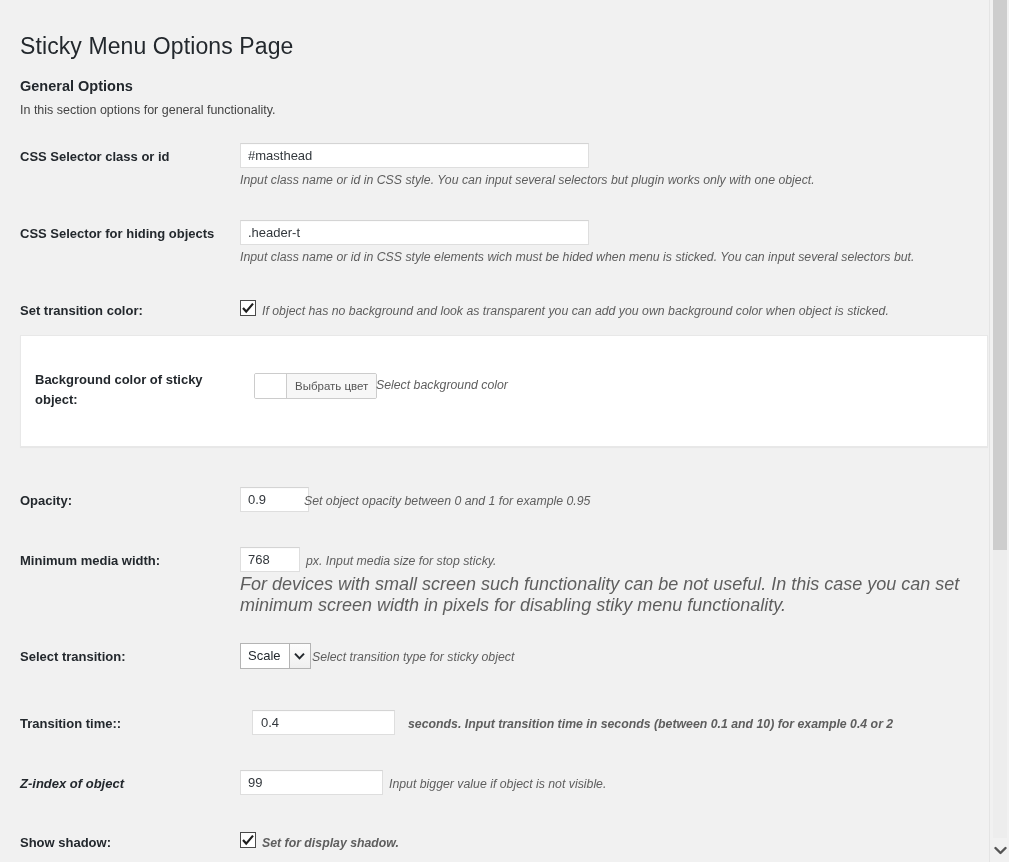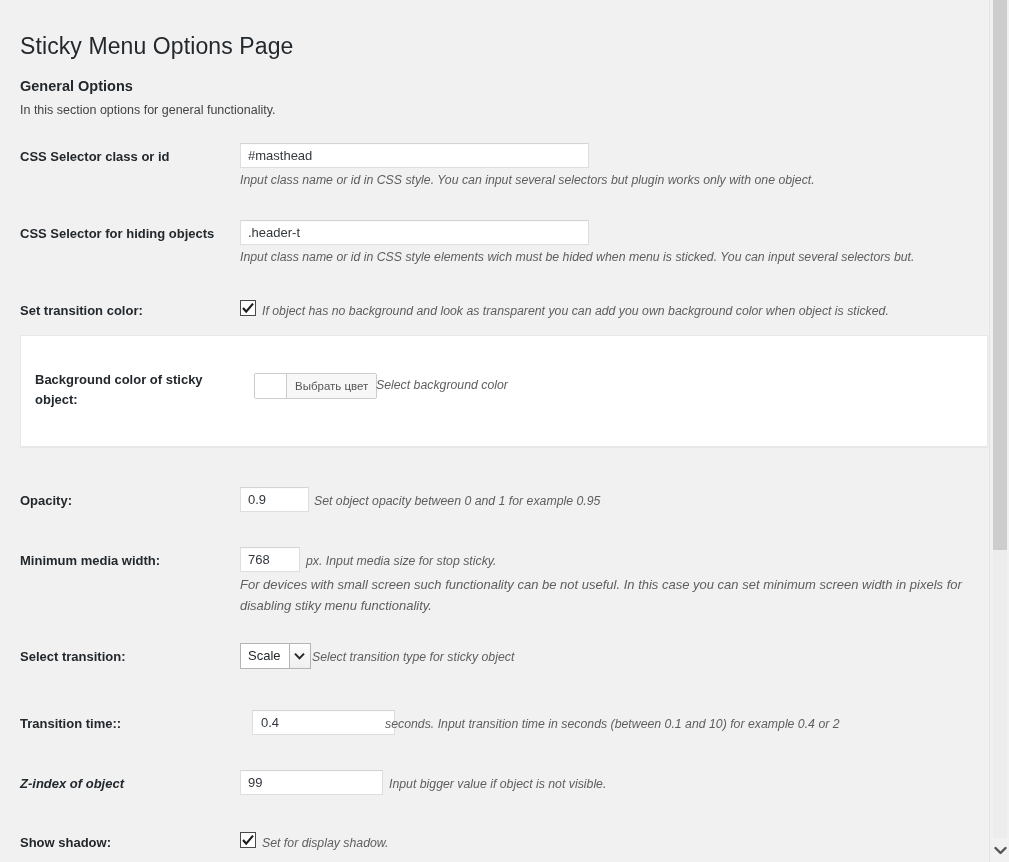--- a/index.html
+++ b/index.html
@@ -92,21 +92,21 @@
     position: absolute;
     font-size: 12.3px;
     font-style: italic;
     color: #5e5e5e;
     line-height: 21px;
     white-space: nowrap;
   }
 
   .desc-wrap {
     position: absolute;
-    font-size: 13px;
+    font-size: 18px;
     font-style: italic;
     color: #5e5e5e;
     line-height: 21px;
   }
 
   
   .cbox {
     position: absolute;
     width: 16px;
     height: 16px;
@@ -255,53 +255,53 @@
       <div class="panel-label" style="left:14px; top:34px;">Background color of sticky object:</div>
       <div class="colorpicker" style="left:233px; top:37px;">
         <div class="swatch"></div>
         <div class="cp-btn">Выбрать цвет</div>
       </div>
       <div class="desc" style="left:355px; top:39px;">Select background color</div>
     </div>
 
     <div class="row-label" style="top:492px;">Opacity:</div>
     <input class="txt-input" style="left: 240px; top: 487px; width: 69px;" value="0.9">
-    <div class="desc" style="left:314px; top:491px;">Set object opacity between 0 and 1 for example 0.95</div>
+    <div class="desc" style="left:304px; top:491px;">Set object opacity between 0 and 1 for example 0.95</div>
 
     <div class="row-label" style="top:552px;">Minimum media width:</div>
     <input class="txt-input" style="left: 240px; top: 547px; width: 60px;" value="768">
     <div class="desc" style="left:306px; top:551px;">px. Input media size for stop sticky.</div>
     <div class="desc-wrap" style="left:240px; top:574px; width:748px;">For devices with small screen such functionality can be not useful. In this case you can set minimum screen width in pixels for disabling stiky menu functionality.</div>
 
     <div class="row-label" style="top:648px;">Select transition:</div>
     <div class="selectbox" style="left:240px; top:643px;">
       <div class="sel-value">Scale</div>
       <div class="sel-arrow">
         <svg width="11" height="8" viewBox="0 0 11 8">
           <path d="M1 1.6 L5.5 6.4 L10 1.6" stroke="#23282d" stroke-width="2" fill="none"></path>
         </svg>
       </div>
     </div>
     <div class="desc" style="left:312px; top:647px;">Select transition type for sticky object</div>
 
     <div class="row-label" style="top:715px;">Transition time::</div>
     <input class="txt-input" style="left: 252px; top: 710px; width: 143px; padding-left: 8px;" value="0.4">
-    <div class="desc" style="left:385px; top:714px;">seconds. Input transition time in seconds (between 0.1 and 10) for example 0.4 or 2</div>
+    <div class="desc" style="left:408px; top:714px;font-weight:bold;">seconds. Input transition time in seconds (between 0.1 and 10) for example 0.4 or 2</div>
 
     <div class="row-label" style="top:775px;font-style:italic;">Z-index of object</div>
     <input class="txt-input" style="left: 240px; top: 770px; width: 143px;" value="99">
     <div class="desc" style="left:389px; top:774px;">Input bigger value if object is not visible.</div>
 
     <div class="row-label" style="top:834px;">Show shadow:</div>
     <div class="cbox" style="left:240px; top:832px;">
       <svg width="14" height="14" viewBox="0 0 14 14">
         <path d="M2 7 L5.2 10.6 L12 2.6" stroke="#1e1e1e" stroke-width="2.2" fill="none"></path>
       </svg>
     </div>
-    <div class="desc" style="left:262px; top:833px;">Set for display shadow.</div>
+    <div class="desc" style="left:262px; top:833px;font-weight:bold;">Set for display shadow.</div>
 
   </div>
 
   <div id="scrollbar">
     <div id="scroll-track"></div>
     <div id="scroll-thumb"></div>
     <div id="scroll-down">
       <svg width="13" height="9" viewBox="0 0 13 9">
         <path d="M1.5 2 L6.5 7 L11.5 2" stroke="#555555" stroke-width="2.4" fill="none" stroke-linecap="round" stroke-linejoin="round"></path>
       </svg>

